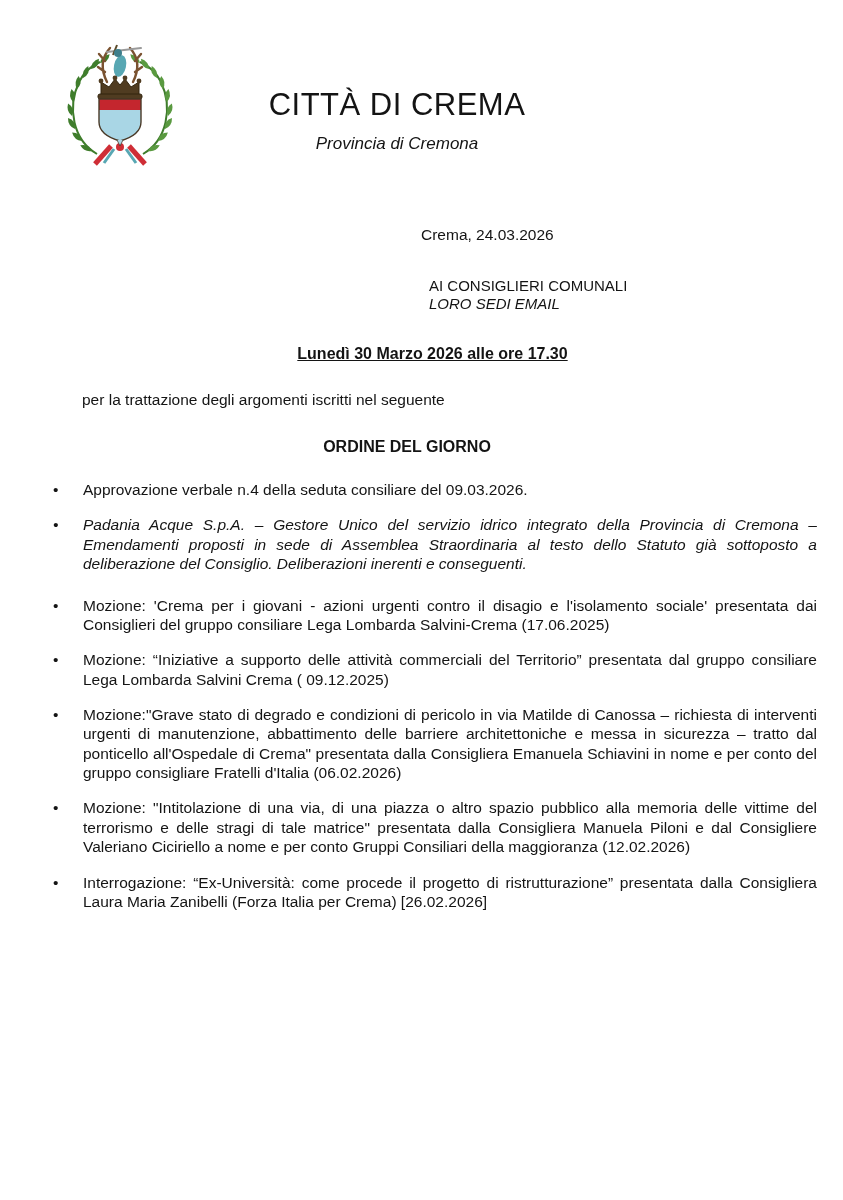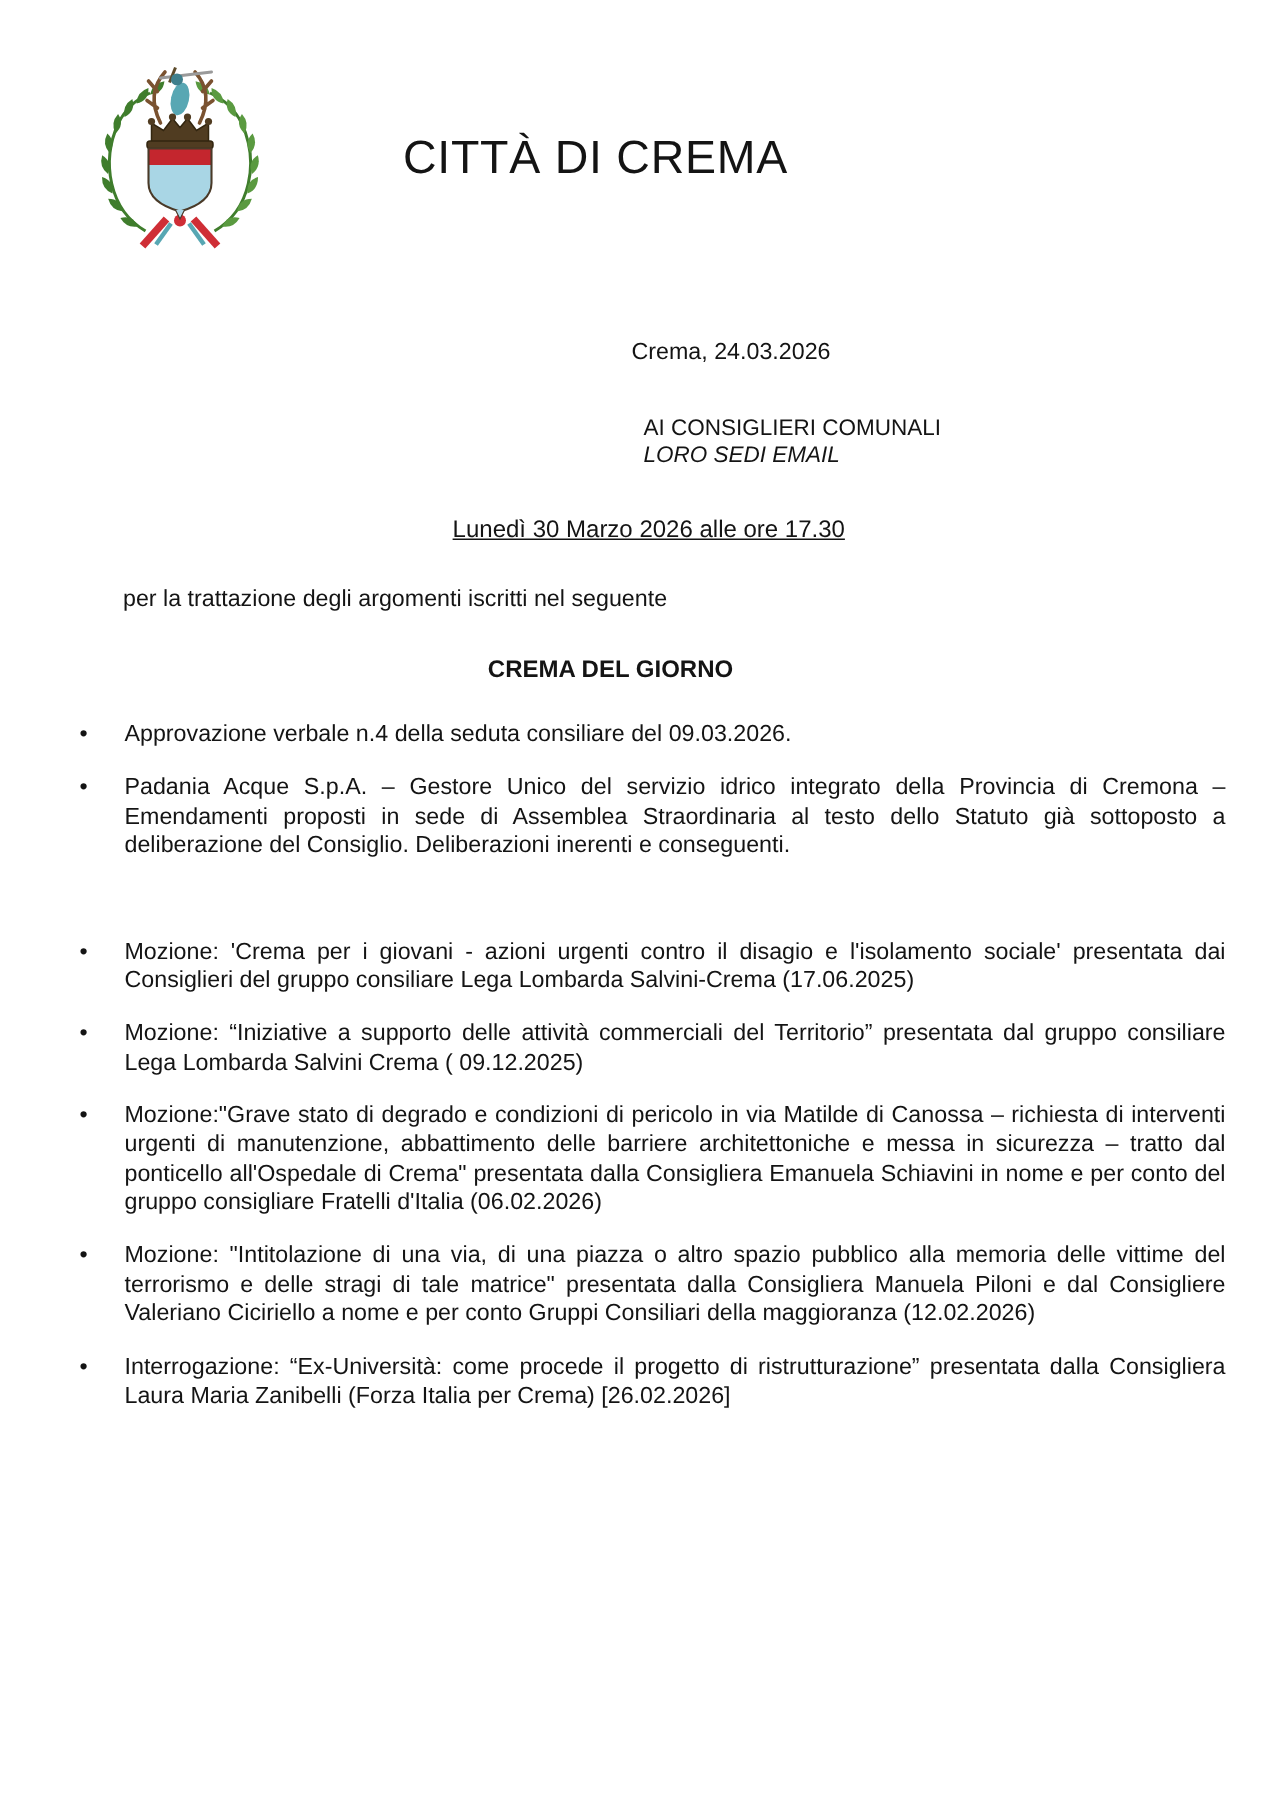--- a/index.html
+++ b/index.html
@@ -11,29 +11,29 @@
   .coat{position:absolute;left:55px;top:42px;width:130px;height:137px;}
   .header-title{position:absolute;top:88px;left:0;width:794px;text-align:center;
     font-size:31px;line-height:34px;letter-spacing:.5px;}
   .header-subtitle{position:absolute;top:134px;left:0;width:794px;text-align:center;
     font-style:italic;font-size:17px;}
   .date-line{position:absolute;left:421px;top:226px;font-size:15.5px;}
   .recipients{position:absolute;left:429px;top:277px;font-size:15px;line-height:18px;}
   .recipients .email{font-style:italic;}
   .main{position:absolute;left:22px;top:331px;width:795px;font-size:15.5px;line-height:19.5px;}
   .intro{margin:0;line-height:30px;text-indent:60px;text-align:justify;}
-  .meeting{margin:13px 0 0;padding-left:26px;text-align:center;font-weight:normal;font-size:16px;line-height:20px;}
+  .meeting{margin:13px 0 0;padding-left:26px;text-align:center;font-weight:bold;font-size:16px;line-height:20px;}
   .meeting span{text-decoration:underline;}
   .purpose{margin:25.5px 0 0 60px;}
   .agenda-heading{margin:27.5px 25px 0 0;text-align:center;font-weight:bold;font-size:16px;line-height:20px;}
   ul.agenda{list-style:none;margin:23.5px 0 0;padding:0;}
   ul.agenda.second{margin-top:16px;}
   ul.agenda li{position:relative;padding-left:61px;margin:0 0 15.5px;text-align:justify;}
   ul.agenda li::before{content:"\2022";position:absolute;left:31px;top:0;}
-  ul.agenda li.gap-after{margin-bottom:51px;}
+  ul.agenda li.gap-after{margin-bottom:22px;font-style:italic;}
   .subheading{margin:32px 25px 35.5px 0;text-align:center;font-weight:bold;font-size:15.5px;line-height:20px;}
 </style>
 </head>
 <body>
 
 <div class="page">
 
   <svg class="coat" viewBox="0 0 130 137" xmlns="http://www.w3.org/2000/svg">
     <defs>
       <path id="leaf" d="M0,0 Q6,-5 13,-1 Q7,5 0,0 Z"></path>
@@ -94,37 +94,38 @@
 
     <g>
       <path d="M44,57 L86,57 L86,68 L44,68 Z" fill="#c4262e"></path>
       <path d="M44,68 L86,68 L86,80 Q86,93 65,99 Q44,93 44,80 Z" fill="#a9d6e5"></path>
       <path d="M44,57 L86,57 L86,80 Q86,93 65,99 Q44,93 44,80 Z" fill="none" stroke="#4a3a28" stroke-width="1.4"></path>
       <path d="M62,98 L65,104 L68,98" fill="#a9d6e5" stroke="#4a3a28" stroke-width="0.8"></path>
     </g>
   </svg>
 
   <div class="header-title">CITTÀ DI CREMA</div>
+  <div class="header-subtitle">Provincia di Cremona</div>
 
   <div class="date-line">Crema, 24.03.2026</div>
 
   <div class="recipients">
     <div>AI CONSIGLIERI COMUNALI</div>
     <div class="email">LORO SEDI EMAIL</div>
   </div>
 
   <div class="main">
 
     <p class="meeting">
       <span>Lunedì 30 Marzo 2026 alle ore 17.30</span>
     </p>
 
     <p class="purpose">per la trattazione degli argomenti iscritti nel seguente</p>
 
-    <p class="agenda-heading">CREMA DEL GIORNO</p>
+    <p class="agenda-heading">ORDINE DEL GIORNO</p>
 
     <ul class="agenda">
       <li>Approvazione verbale n.4 della seduta consiliare del 09.03.2026.</li>
       <li class="gap-after">Padania Acque S.p.A. – Gestore Unico del servizio idrico integrato della Provincia di Cremona – Emendamenti proposti in sede di Assemblea Straordinaria al testo dello Statuto già sottoposto a deliberazione del Consiglio. Deliberazioni inerenti e conseguenti.</li>
       <li>Mozione: 'Crema per i giovani - azioni urgenti contro il disagio e l'isolamento sociale' presentata dai Consiglieri del gruppo consiliare Lega Lombarda Salvini-Crema (17.06.2025)</li>
       <li>Mozione: “Iniziative a supporto delle attività commerciali del Territorio”  presentata dal gruppo consiliare Lega Lombarda Salvini Crema ( 09.12.2025)</li>
       <li>Mozione:"Grave stato di degrado e condizioni di pericolo in via Matilde di Canossa – richiesta di interventi urgenti di manutenzione, abbattimento delle barriere architettoniche e messa in sicurezza – tratto dal ponticello all'Ospedale di Crema" presentata dalla Consigliera Emanuela Schiavini in nome e per conto del gruppo consigliare Fratelli d'Italia (06.02.2026)</li>
       <li>Mozione: "Intitolazione di una via, di una piazza o altro spazio pubblico alla memoria delle vittime del terrorismo e delle stragi di tale matrice" presentata dalla Consigliera Manuela Piloni e dal Consigliere Valeriano Ciciriello a nome e per conto Gruppi Consiliari della maggioranza (12.02.2026)</li>
     </ul>
 

